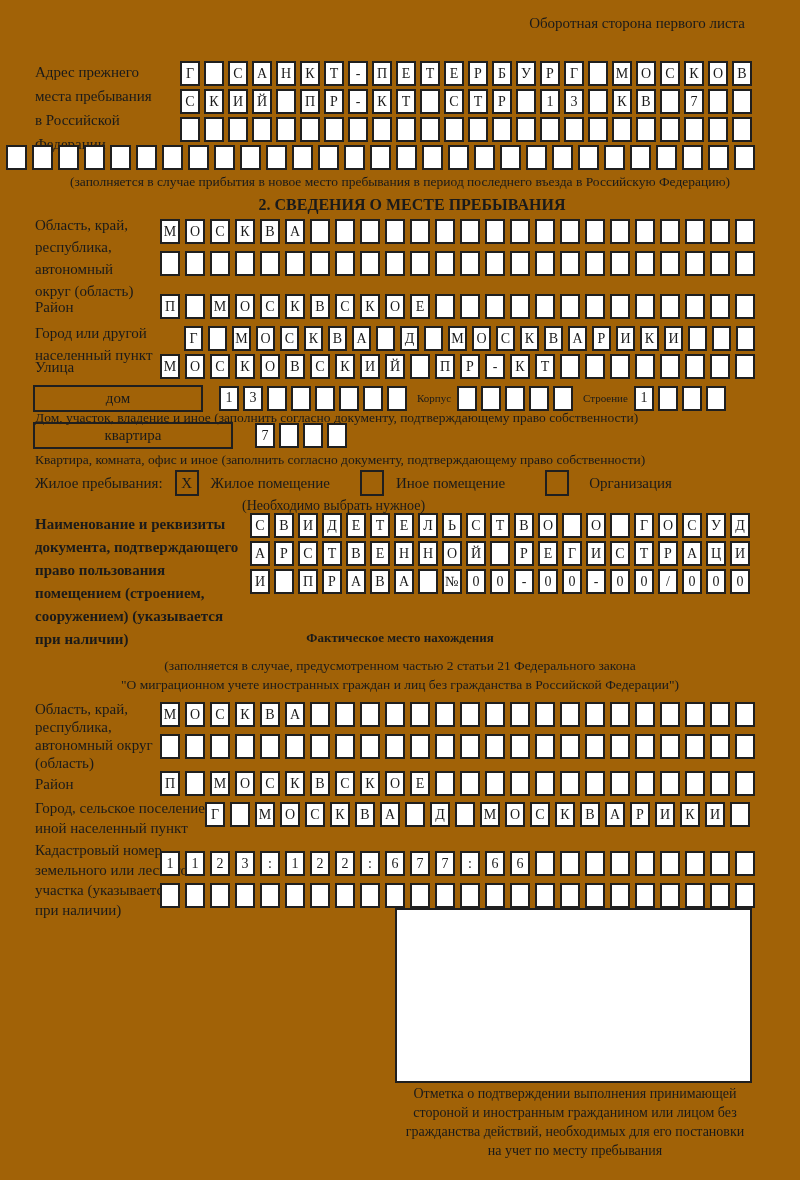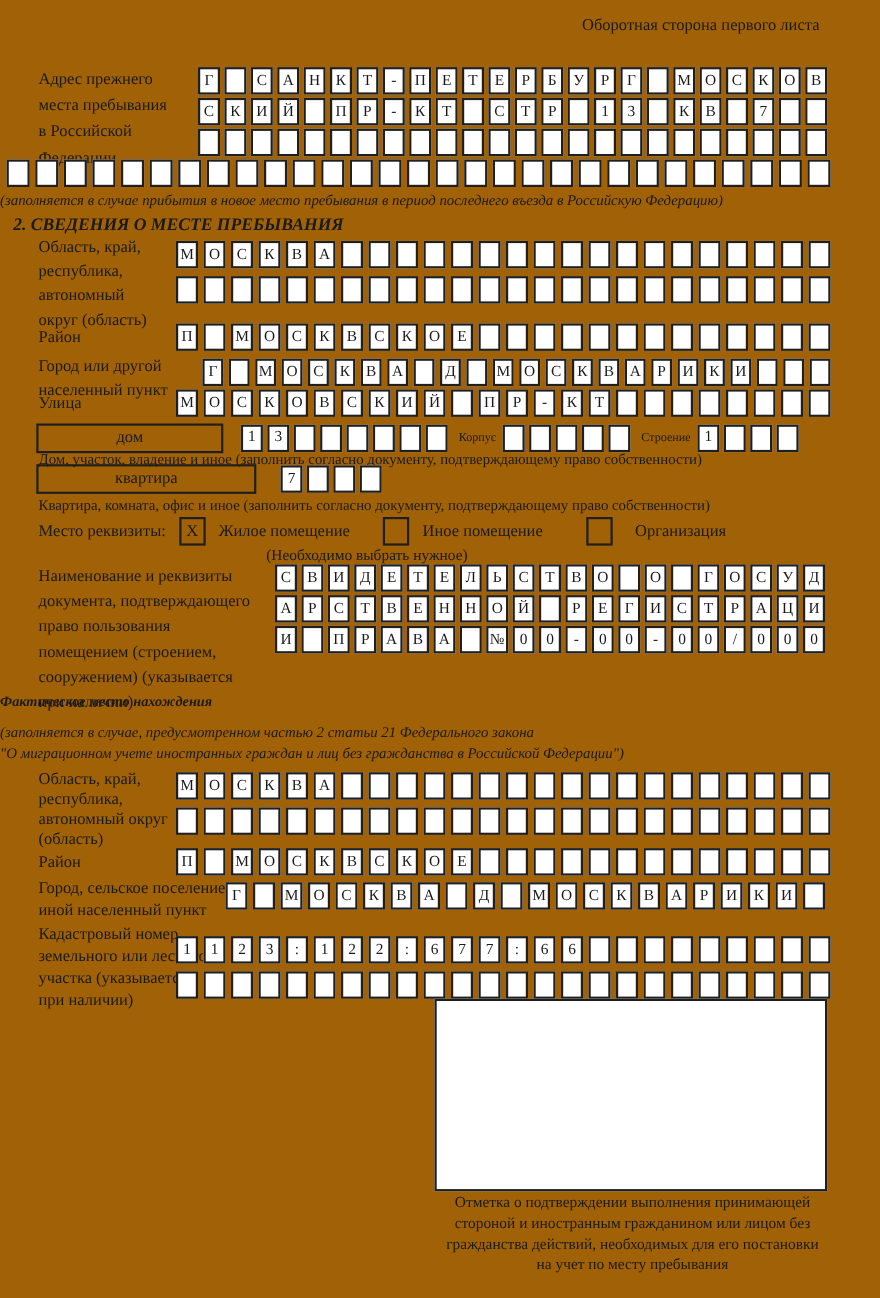--- a/index.html
+++ b/index.html
@@ -2,23 +2,23 @@
 <html><head>
 <meta charset="utf-8">
 <style>
   html,body{margin:0;padding:0;background:#ffffff;}
   .page{position:relative;width:800px;height:1180px;background:#a16207;
         font-family:"Liberation Serif",serif;color:#1a1a1a;overflow:hidden;}
   .abs{position:absolute;}
   .lbl{font-size:15px;line-height:22px;white-space:pre-line;}
   .lh18{line-height:18px;}
   .lh20{line-height:20px;}
-  .lh23{line-height:23px;}
+  .lh23{line-height:23px;font-weight:bold;}
   .cap{font-size:13.5px;}
-  .center{left:0;width:800px;text-align:left;font-style:italic;}
+  .center{left:0;width:800px;text-align:center;}
   .bold{font-weight:bold;}
   .h2{font-size:16px;}
   .grid{display:flex;}
   .grid .c{box-sizing:border-box;border:2px solid #1f1f1f;height:25px;
            display:flex;align-items:center;justify-content:center;
            font-size:14px;background:#fff;}
   .ga .c{width:20px;margin-right:4px;}   
   .gr .c{width:21px;margin-right:5px;}   
   .g24 .c{width:20px;margin-right:5px;}  
   .gg .c{width:19px;margin-right:5px;}   
@@ -335,21 +335,21 @@
     <div class="grid ga">
         <span class="c">7</span>
         <span class="c"></span>
         <span class="c"></span>
         <span class="c"></span>
       </div>
   </div>
   <div class="abs cap" style="top:452px;left:35px;">Квартира, комната, офис и иное (заполнить согласно документу, подтверждающему право собственности)</div>
 
   <div class="abs placerow" style="top:470px;left:35px;">
-    <span>Место реквизиты:</span>
+    <span>Жилое пребывания:</span>
     <span class="cb" style="margin-left:12px;">X</span>
     <span style="margin-left:12px;">Жилое помещение</span>
     <span class="cb" style="margin-left:30px;"></span>
     <span style="margin-left:12px;">Иное помещение</span>
     <span class="cb" style="margin-left:40px;"></span>
     <span style="margin-left:20px;">Организация</span>
   </div>
   <div class="abs cap" style="top:498px;left:242px;font-size:14px;">(Необходимо выбрать нужное)</div>
 
   <div class="abs lbl lh23" style="top:513px;left:35px;">Наименование и реквизиты

